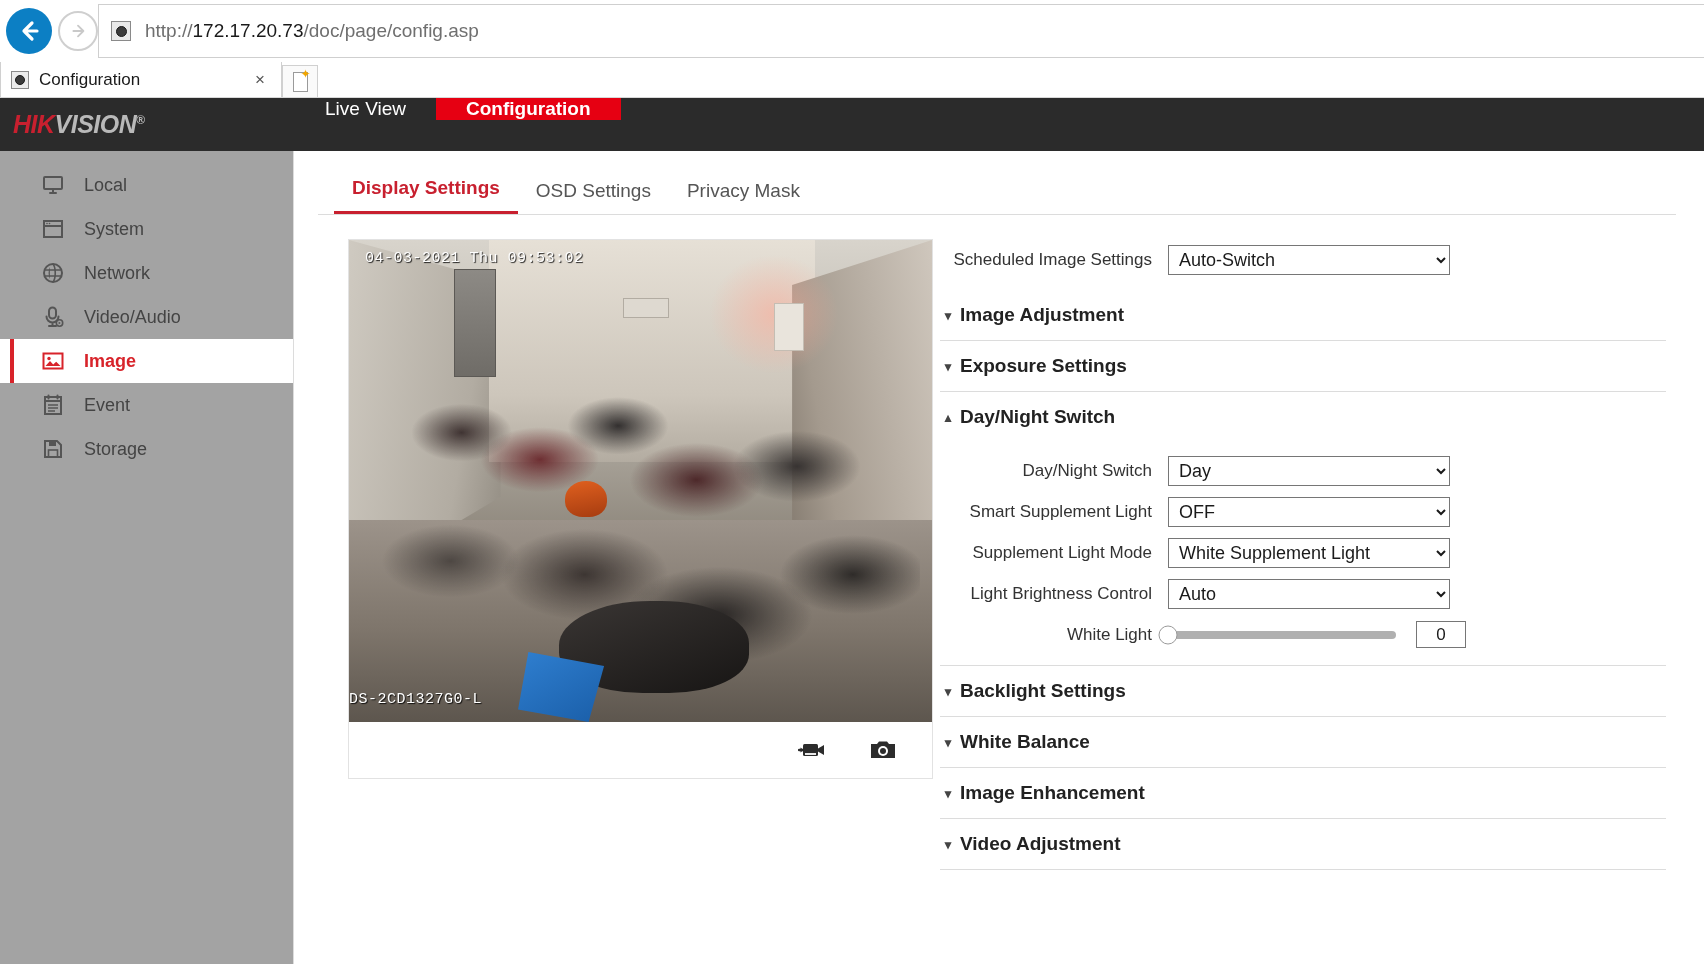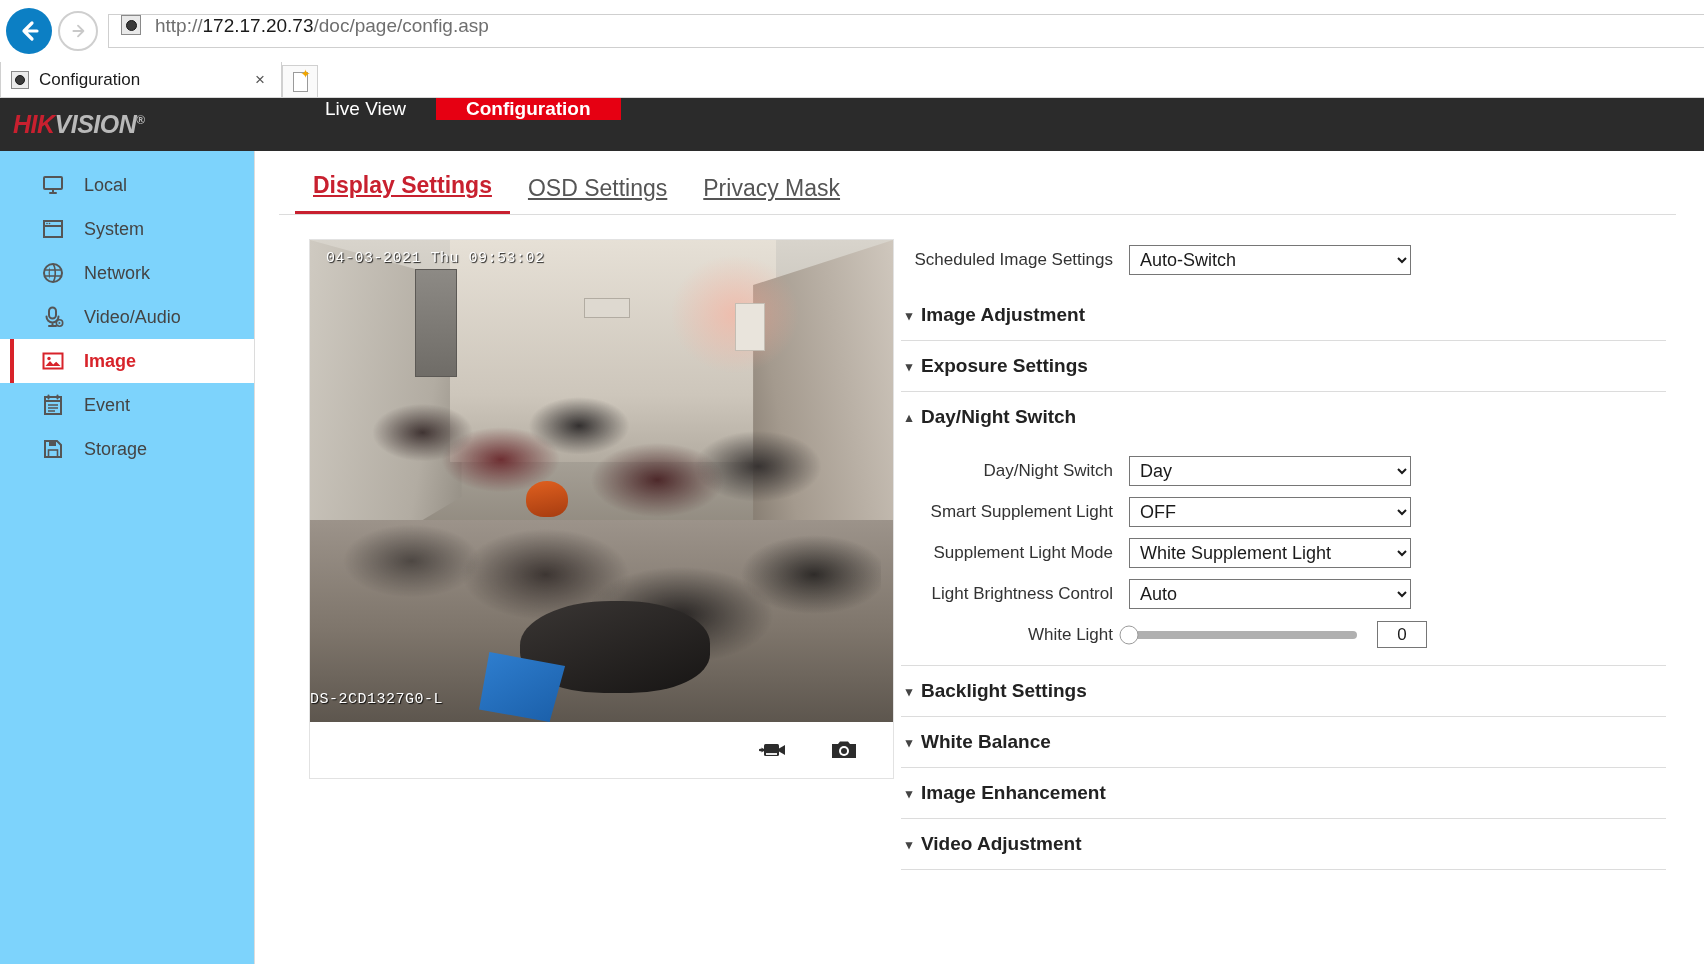--- a/index.html
+++ b/index.html
@@ -30,26 +30,25 @@
   .nav-fwd {
     width: 40px; height: 40px; border-radius: 50%;
     border: 2px solid #cfcfcf;
     display: flex; align-items: center; justify-content: center;
     margin-left: 6px;
     flex: 0 0 auto;
     cursor: default;
   }
   .url-bar {
     flex: 1 1 auto;
-    height: 34px;
-    margin-left: 10px;
+    height: 54px;
     border: 1px solid #cfcfcf;
     border-right: none;
     display: flex;
-    align-items: flex-start;
+    align-items: center;
     padding-left: 12px;
     background: #fff;
   }
   .url-favicon {
     width: 20px; height: 20px;
     border: 1px solid #8a8a8a;
     background: #e9e9e9;
     display: flex; align-items: center; justify-content: center;
     flex: 0 0 auto;
   }
@@ -145,22 +144,22 @@
     font-weight: bold;
   }
 
   
   .page-body {
     display: flex;
     height: calc(964px - 62px - 36px - 53px);
   }
 
   .sidebar {
-    width: 255px;
-    background: #7dd3fc;
+    width: 294px;
+    background: #a3a3a3;
     border-right: 1px solid #dcdcdc;
     flex: 0 0 auto;
     padding-top: 12px;
   }
   .side-item {
     height: 44px;
     display: flex; align-items: center;
     padding-left: 40px;
     font-size: 18px;
     color: #444;
@@ -192,26 +191,25 @@
     overflow: hidden;
   }
   .tabs {
     display: flex;
     align-items: flex-end;
     border-bottom: 1px solid #dcdcdc;
     height: 64px;
     padding-left: 16px;
   }
   .tab-btn {
-    font-size: 23px;
+    font-size: 19px;
     color: #555;
     padding: 0 18px 12px 18px;
     cursor: pointer;
     white-space: nowrap;
-    text-decoration: underline;
   }
   .tab-btn.active {
     color: #c8202f;
     font-weight: bold;
     border-bottom: 3px solid #c8202f;
   }
 
   .panes { display: flex; padding-top: 24px; }
 
   

